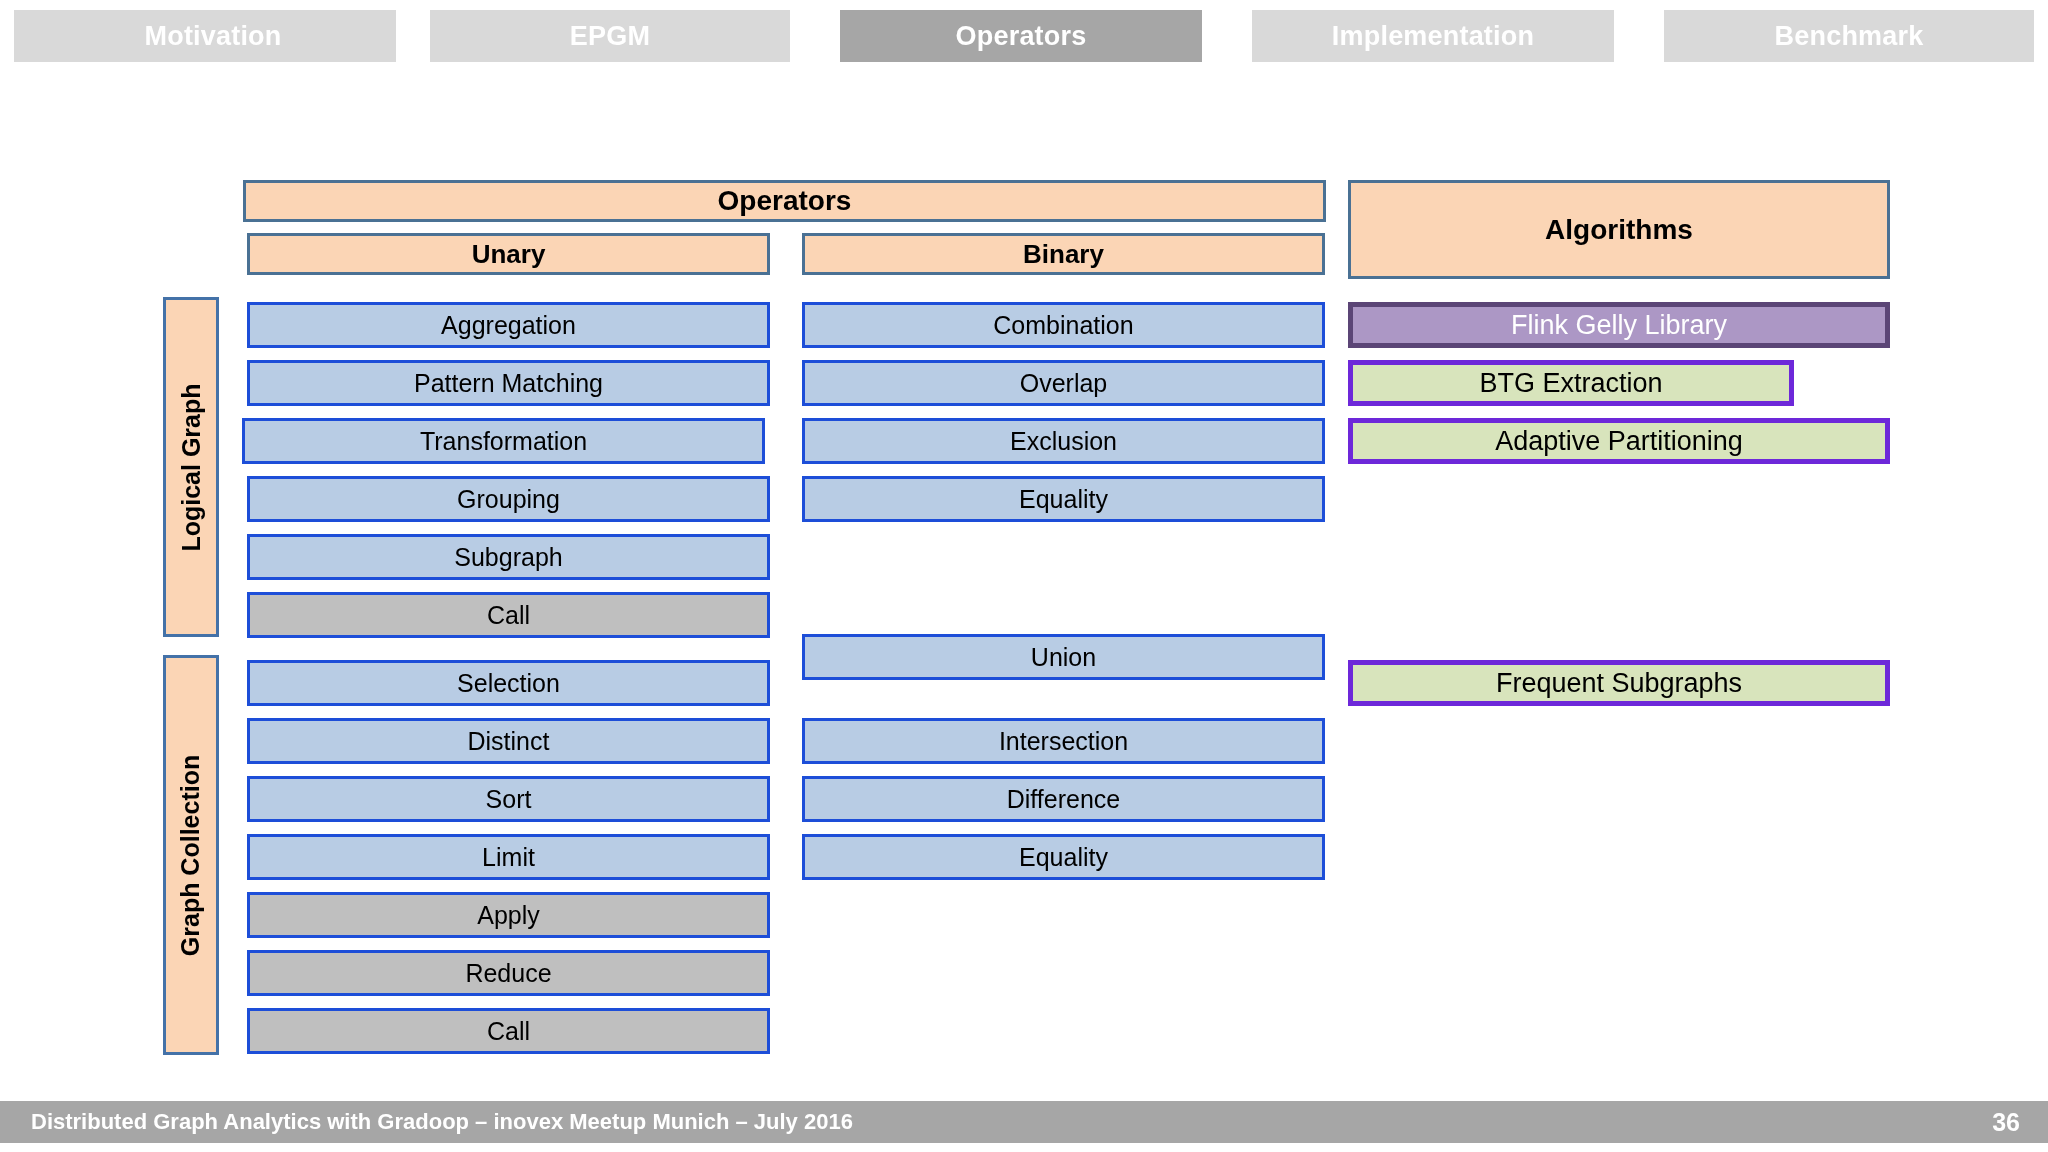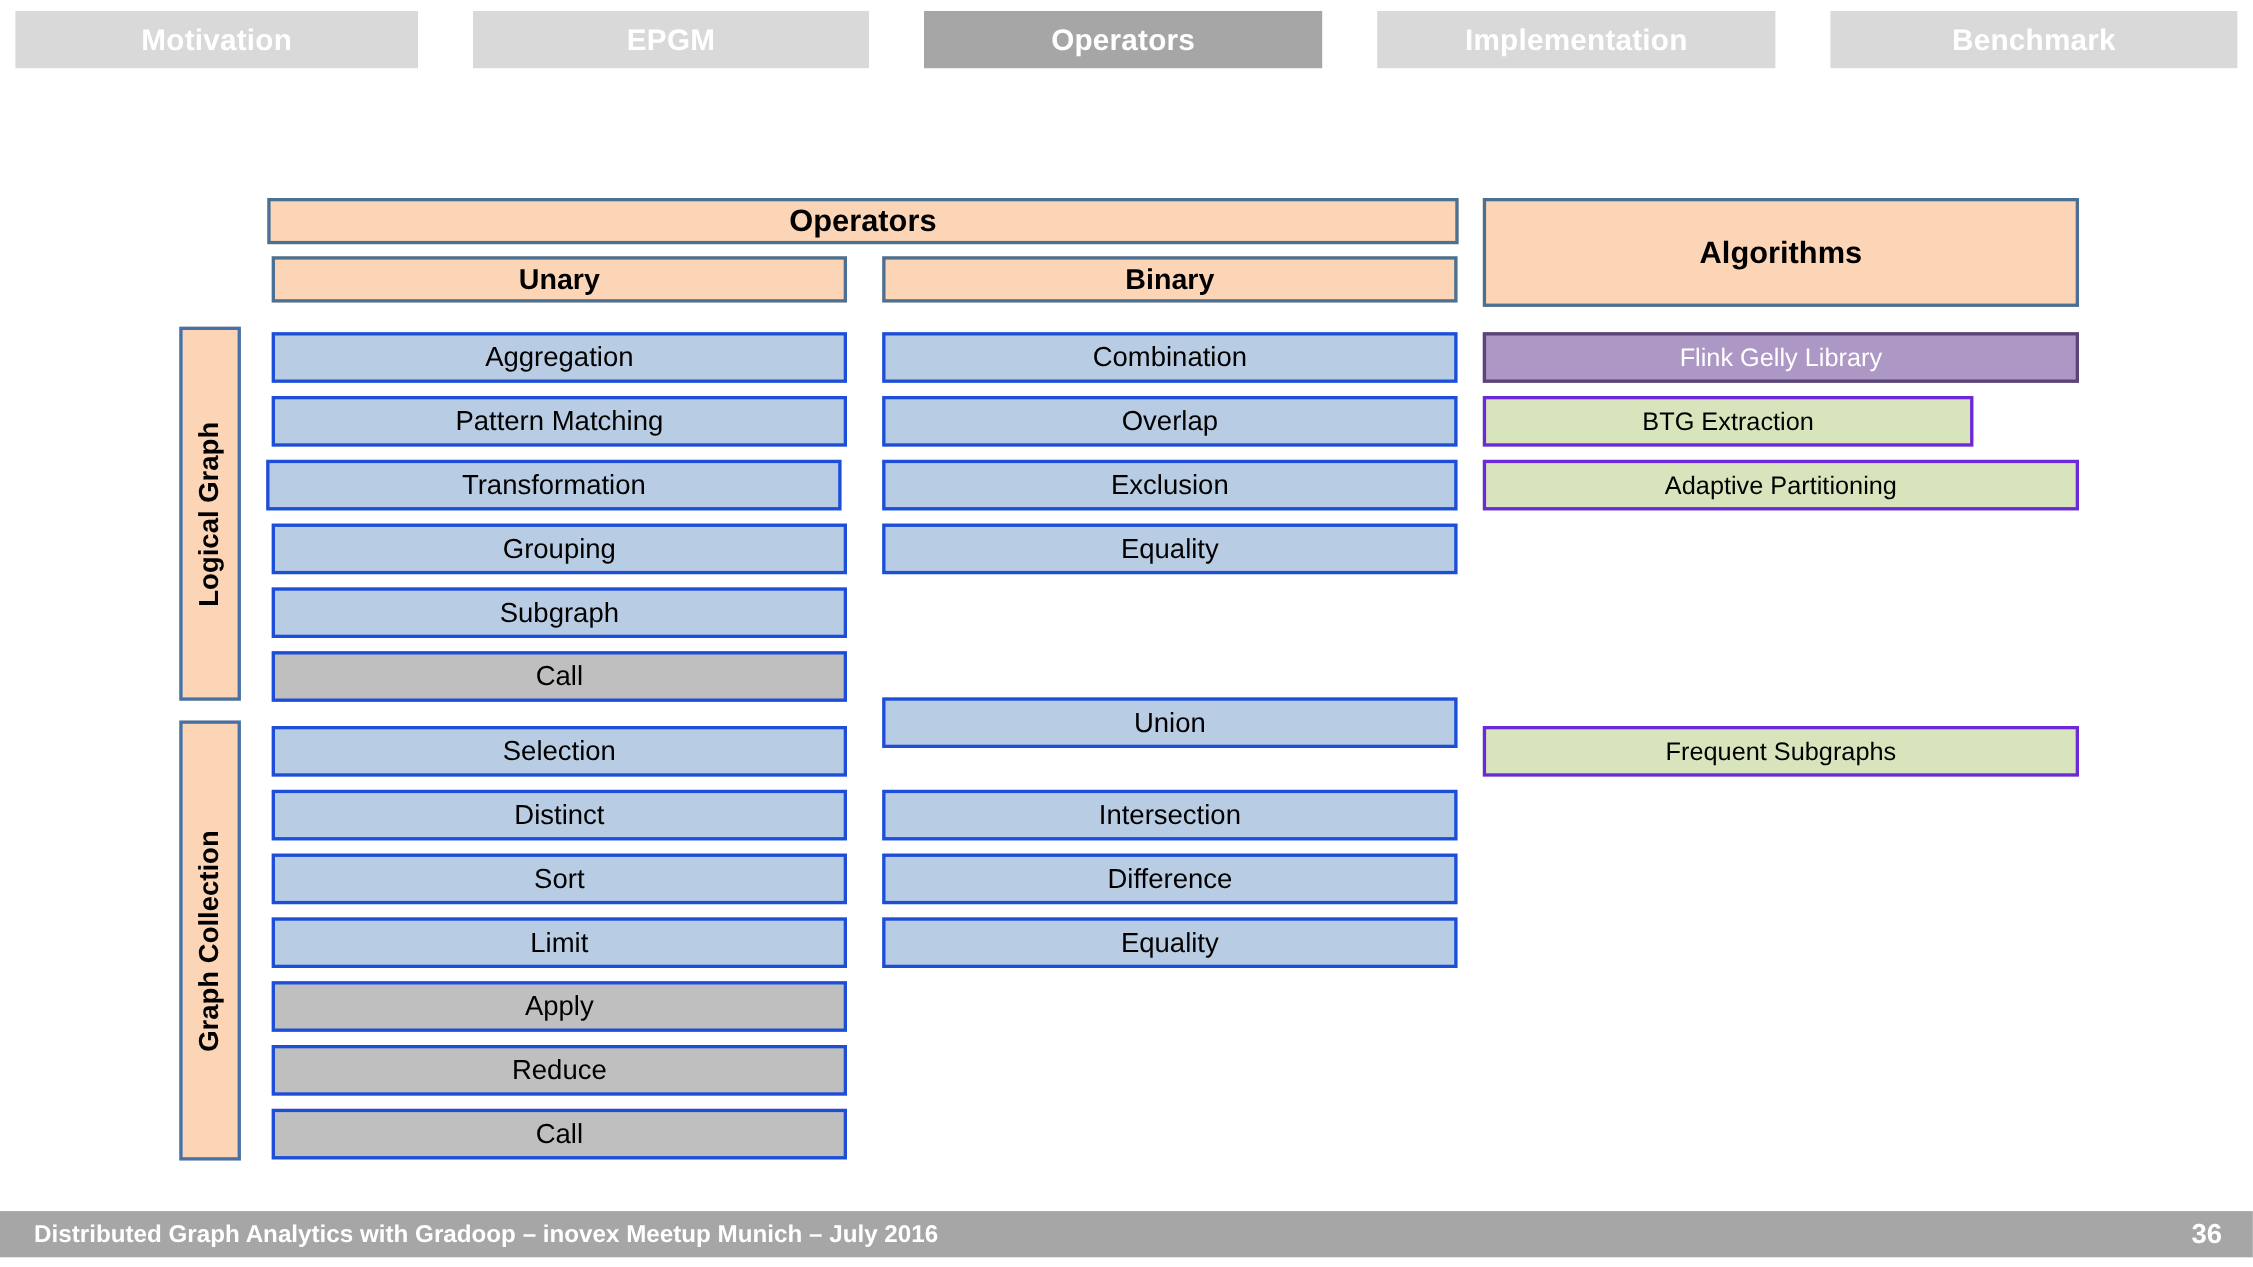--- a/index.html
+++ b/index.html
@@ -82,22 +82,22 @@
   
   .op {
     border: 3px solid #1d4ed8;
     font-size: 25px;
     color: #000000;
     background: #b8cce4;
   }
   .op.gray { background: #bfbfbf; }
 
   .algo {
-    border: 3px solid #6d28d9;
-    font-size: 23px;
+    border: 5px solid #6d28d9;
+    font-size: 27px;
     color: #000000;
     background: #d8e4bc;
   }
   .algo.purple {
     background: #ac97c5;
     border-color: #5b4576;
     color: #ffffff;
   }
 
   
@@ -126,21 +126,21 @@
     font-size: 25px;
     font-weight: bold;
   }
 </style>
 </head>
 <body>
 
 <div id="slide">
 
   <div id="topnav">
-      <div class="nav-tab" style="left: 14px; width: 366px;">Motivation</div>
+      <div class="nav-tab" style="left: 14px; width: 366px; padding-left: 16px;">Motivation</div>
       <div class="nav-tab" style="left: 430px; width: 360px;">EPGM</div>
       <div class="nav-tab active" style="left: 840px; width: 362px;">Operators</div>
       <div class="nav-tab" style="left: 1252px; width: 362px;">Implementation</div>
       <div class="nav-tab" style="left: 1664px; width: 370px;">Benchmark</div>
     </div>
 
   <div id="diagram">
       <div class="box hdr hdr-big" style="left: 243px; top: 180px; width: 1083px; height: 42px;">Operators</div>
       <div class="box hdr hdr-big" style="left: 1348px; top: 180px; width: 542px; height: 99px;">Algorithms</div>
       <div class="box hdr" style="left: 247px; top: 233px; width: 523px; height: 42px;">Unary</div>

